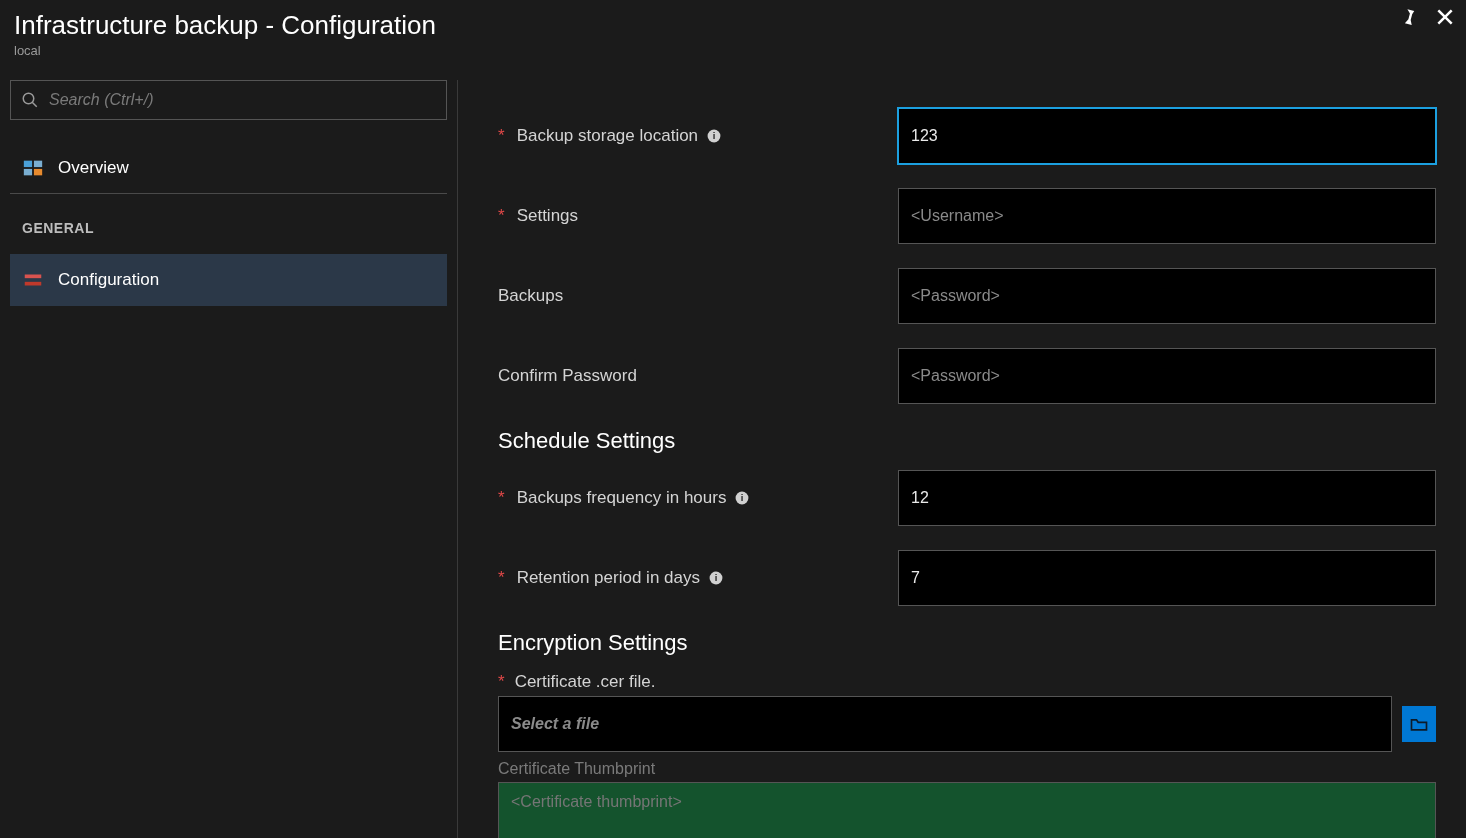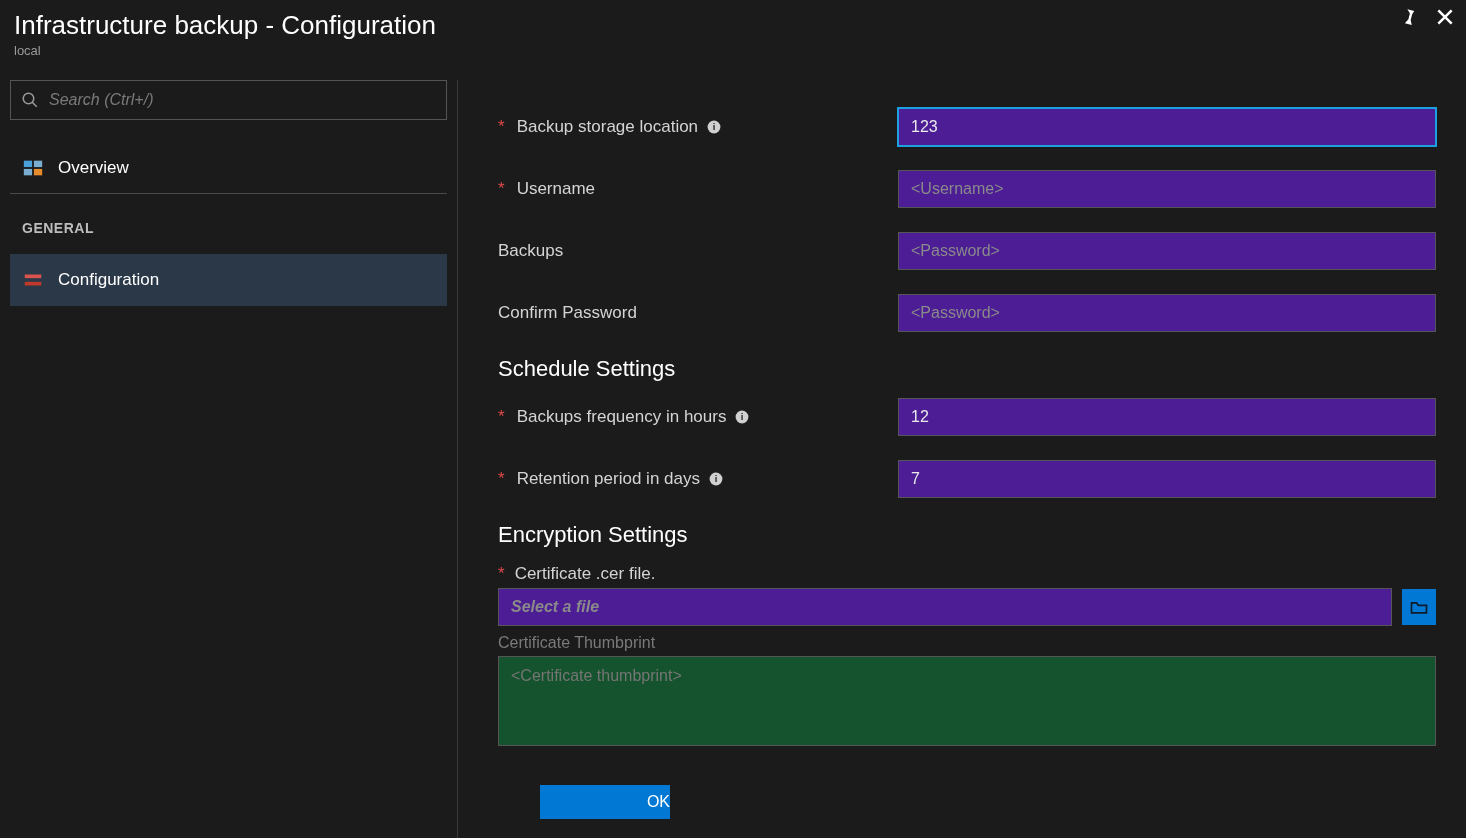--- a/index.html
+++ b/index.html
@@ -117,22 +117,22 @@
     align-items: center;
     gap: 8px;
   }
   .req { color: #e04848; margin-right: 4px; }
   .info-dot {
     width: 16px; height: 16px; display: inline-flex; align-items: center; justify-content: center;
   }
   .field { flex: 1; }
   .tbox {
     width: 100%;
-    height: 38px;
-    background: #4c1d95;
+    height: 56px;
+    background: #000000;
     border: 1px solid #555;
     color: #eaeaea;
     font-size: 16px;
     padding: 0 12px;
     outline: none;
   }
   .tbox.focused { border: 1px solid #1ca0e0; box-shadow: 0 0 0 1px #1ca0e0; }
   .tbox::placeholder { color: #8a8a8a; }
   .section-title {
     font-size: 22px;
@@ -258,21 +258,21 @@
           </span>
         </div>
         <div class="field">
           <input class="tbox focused" type="text" value="123" style="">
         </div>
       </div>
 
       <div class="form-row">
         <div class="form-label">
           <span class="req">*</span>
-          <span>Username</span>
+          <span>Settings</span>
         </div>
         <div class="field">
           <input class="tbox" type="text" placeholder="&lt;Username&gt;" style="">
         </div>
       </div>
 
       <div class="form-row">
         <div class="form-label">
           <span>Backups</span>
         </div>

